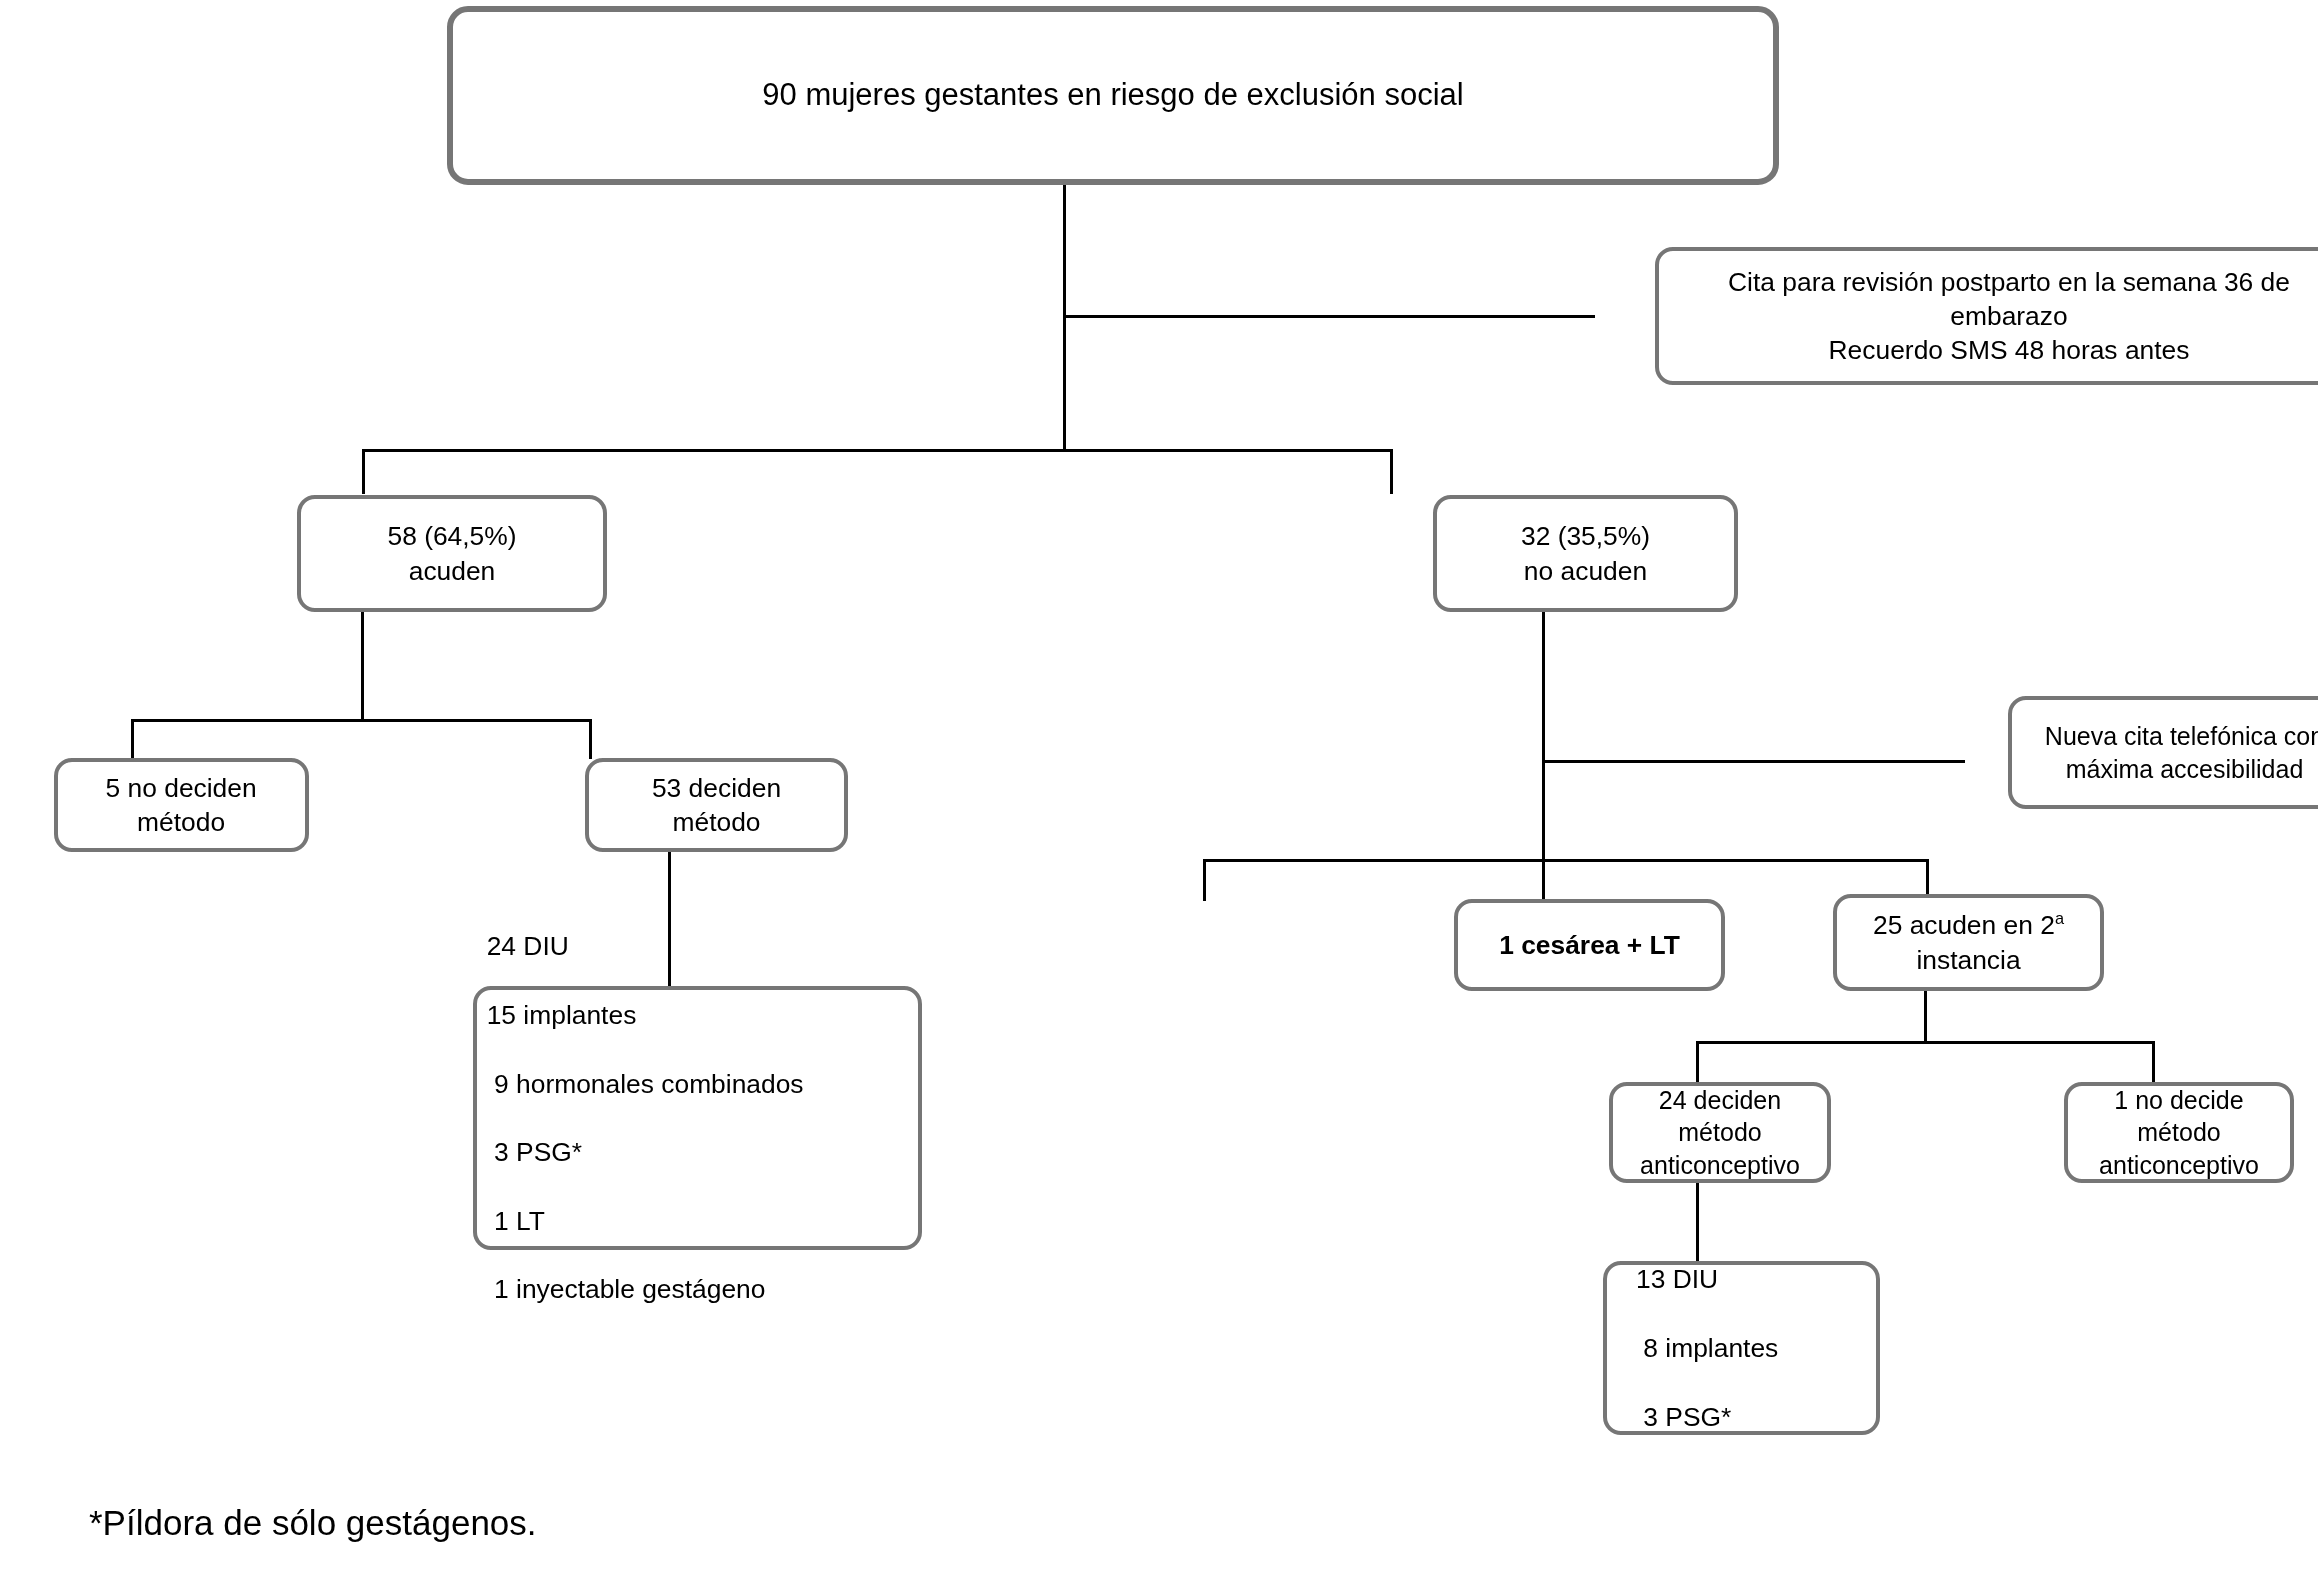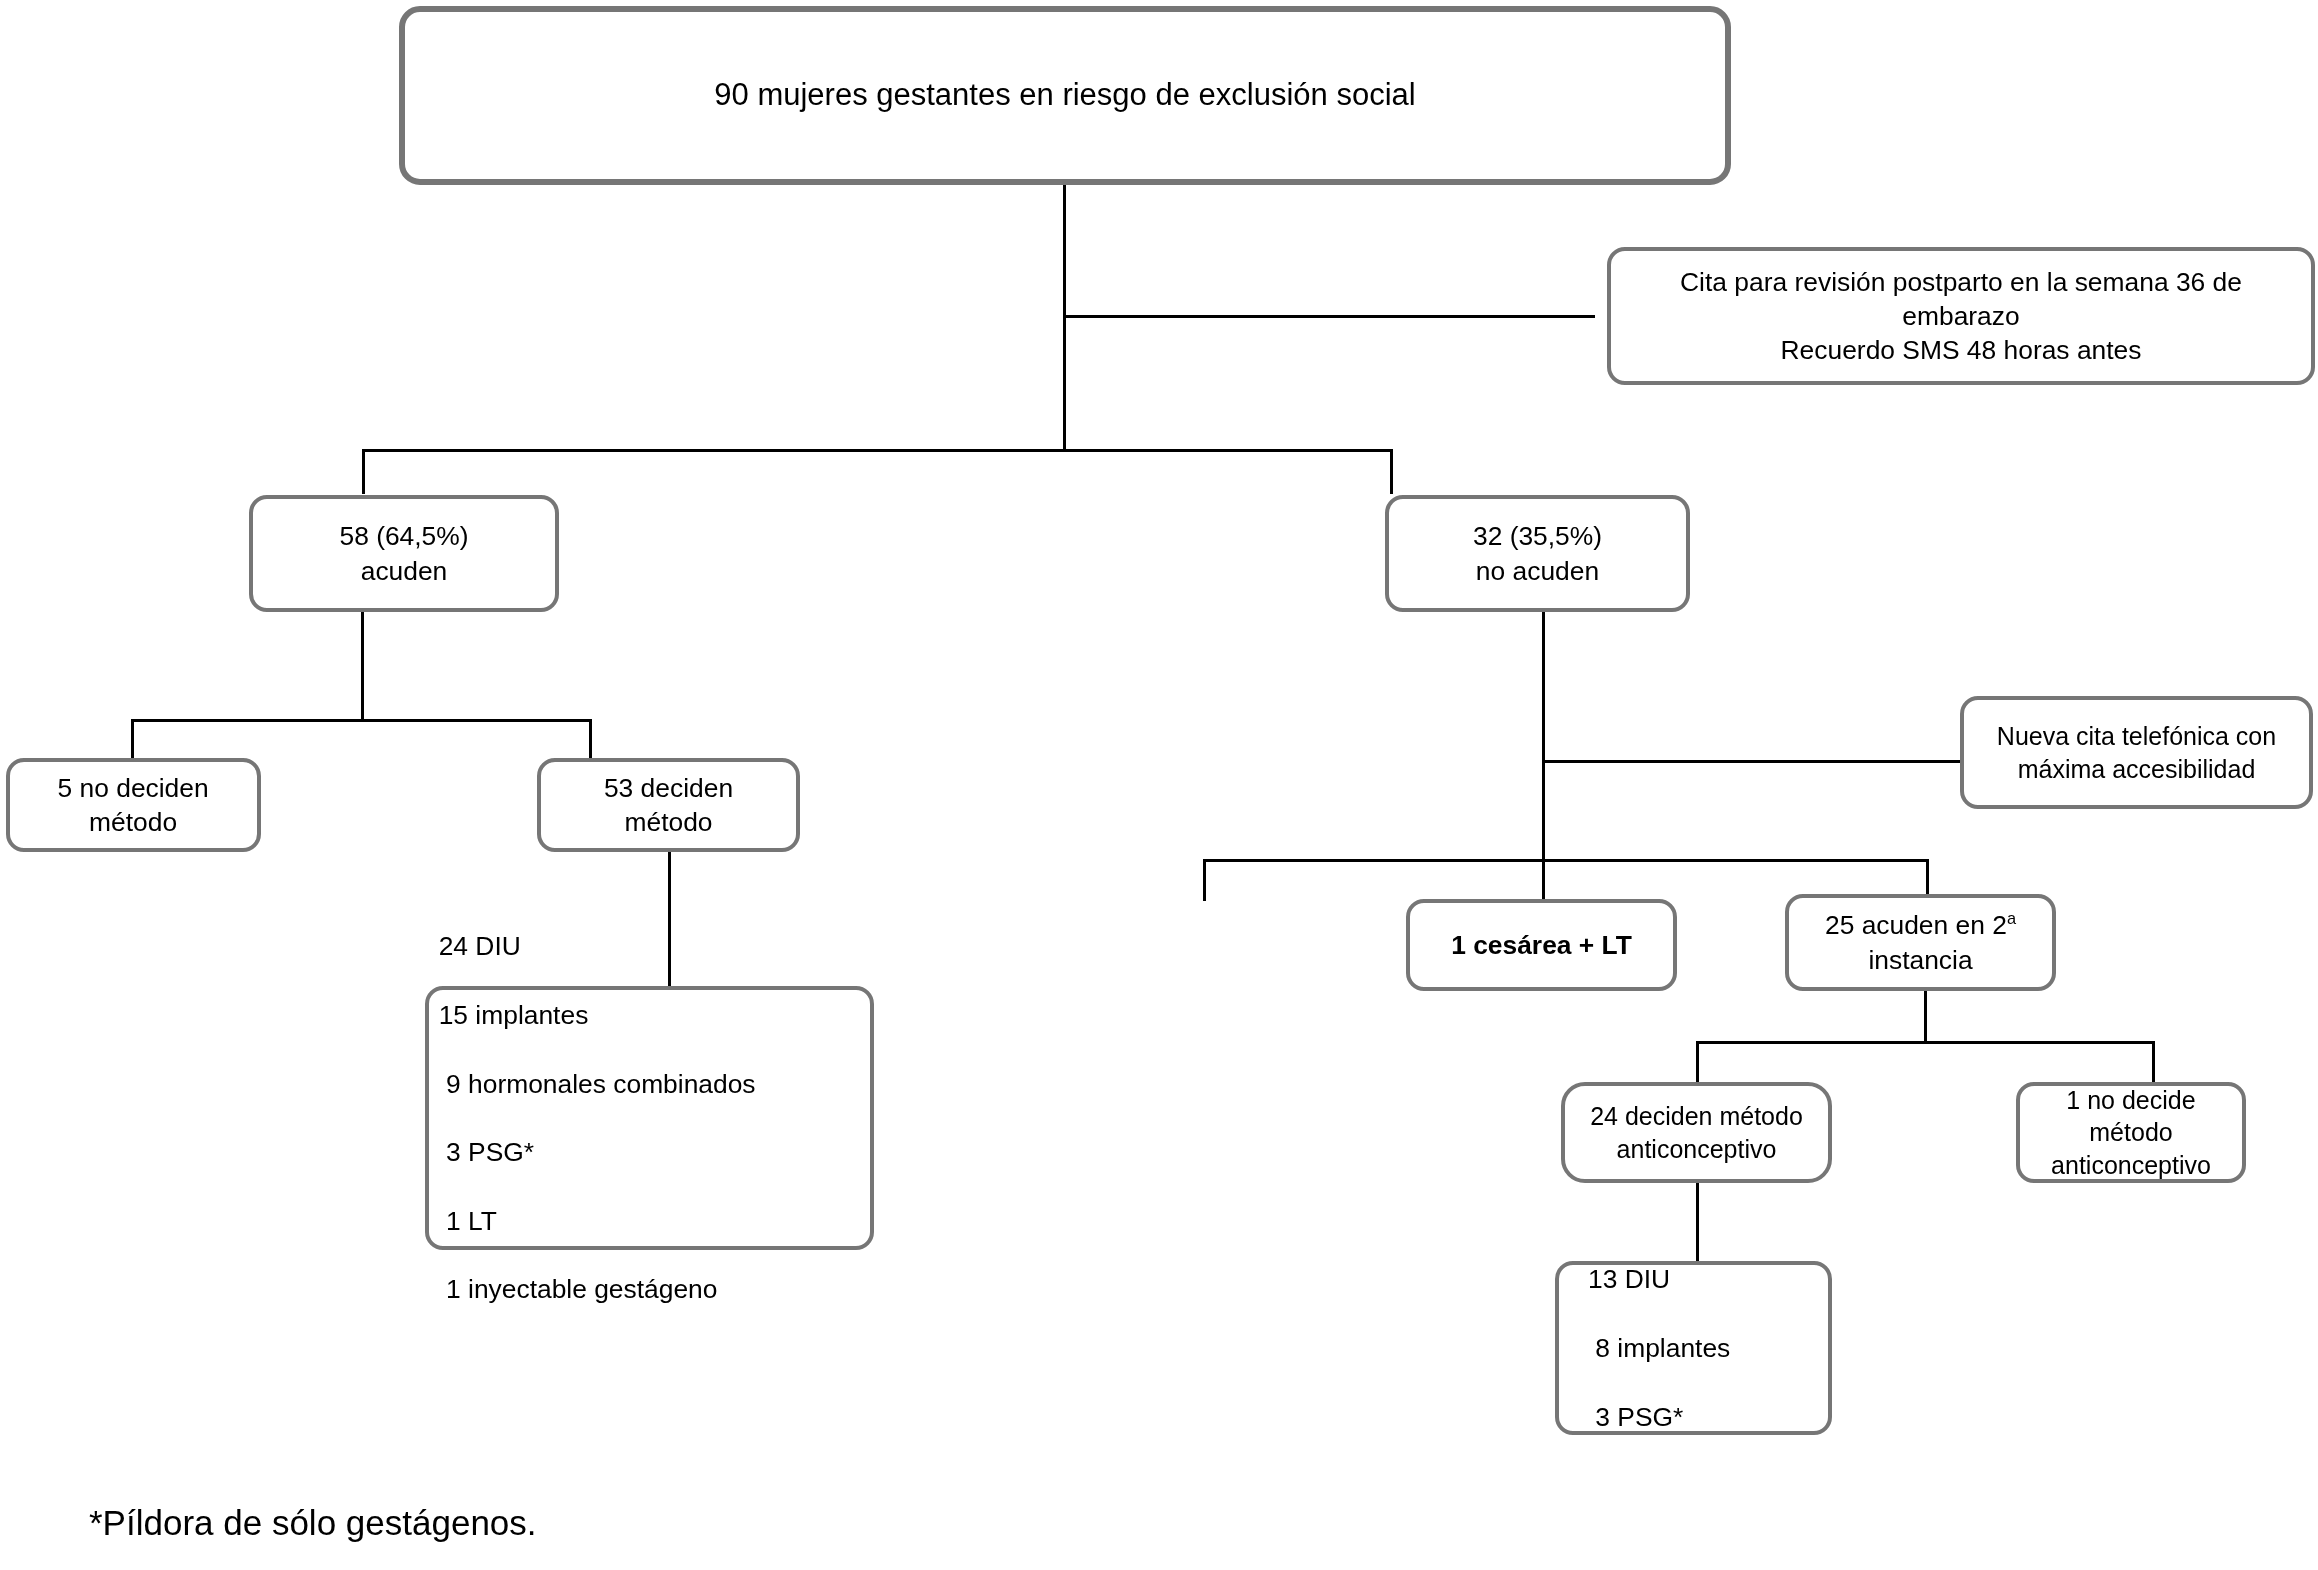--- a/index.html
+++ b/index.html
@@ -23,20 +23,21 @@
     border-radius: 18px;
     display: flex;
     align-items: center;
     justify-content: center;
     text-align: center;
     color: #000000;
     font-size: 26.4px;
     line-height: 1.30;
     padding: 4.2px 9.7px;
     z-index: 2;
+    margin-left: 48px;
   }
   .node.root {
     border-width: 6.3px;
     border-radius: 21px;
     font-size: 31px;
   }
   .node .txt { width: 100%; white-space: pre-line; }
   .node.listbox {
     justify-content: flex-start;
     text-align: left;
@@ -132,21 +133,21 @@
 
 
   <div class="node" style="left:1406px; top:899px; width:271px; height:92px;font-weight:bold;">
     <span class="txt">1 cesárea + LT</span>
   </div>
 
   <div class="node" style="left:1785px; top:894px; width:271px; height:97px;">
     <span class="txt"><span><span>25 acuden en 2</span><sup>a</sup></span><br><span>instancia</span></span>
   </div>
 
-  <div class="node" style="left:1561px; top:1082px; width:271px; height:101px; font-size:25px;border-radius:24px;">
+  <div class="node" style="left:1561px; top:1082px; width:222px; height:101px; font-size:25px;">
     <span class="txt"><span>24 deciden método</span><br><span>anticonceptivo</span></span>
   </div>
 
   <div class="node" style="left:2016px; top:1082px; width:230px; height:101px; font-size:25px;">
     <span class="txt"><span>1 no decide método</span><br><span>anticonceptivo</span></span>
   </div>
 
   <div class="node listbox" style="left:1555px; top:1261px; width:277px; height:174px; padding-left:29px;">
     <span class="txt">
       <span class="list-line">13 DIU</span>

